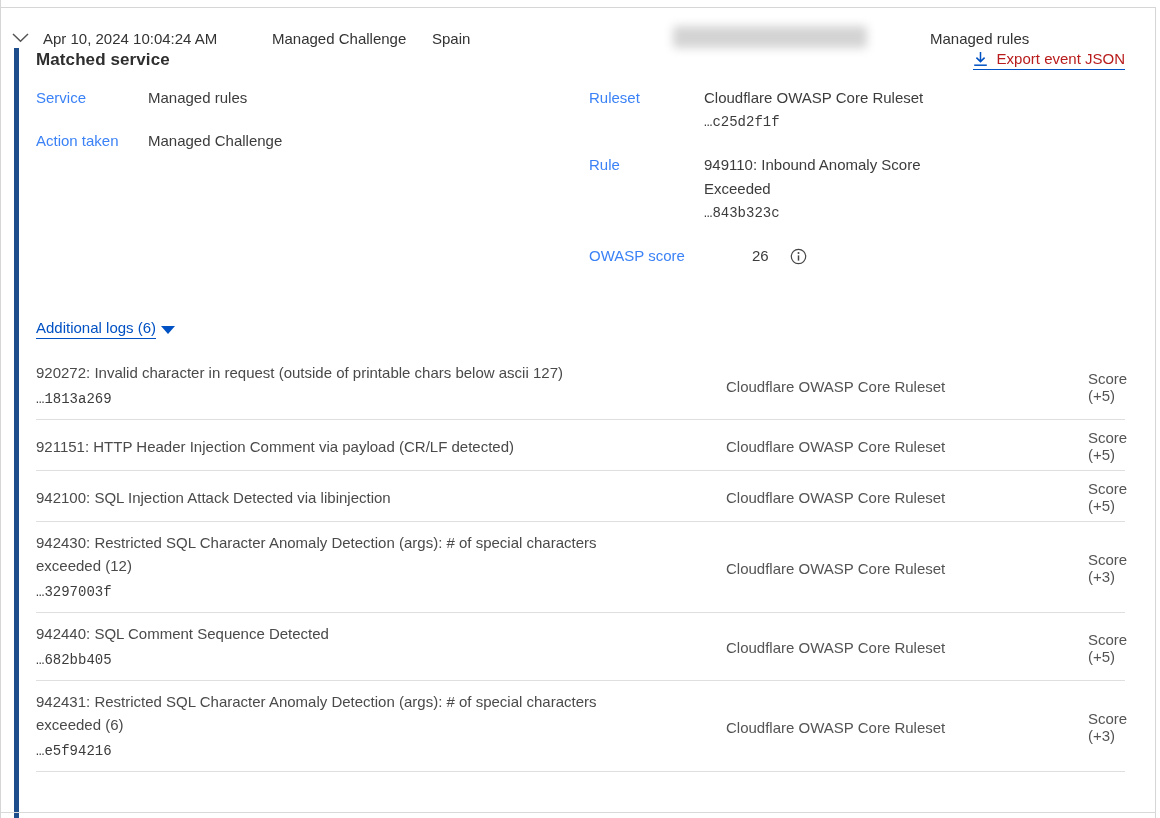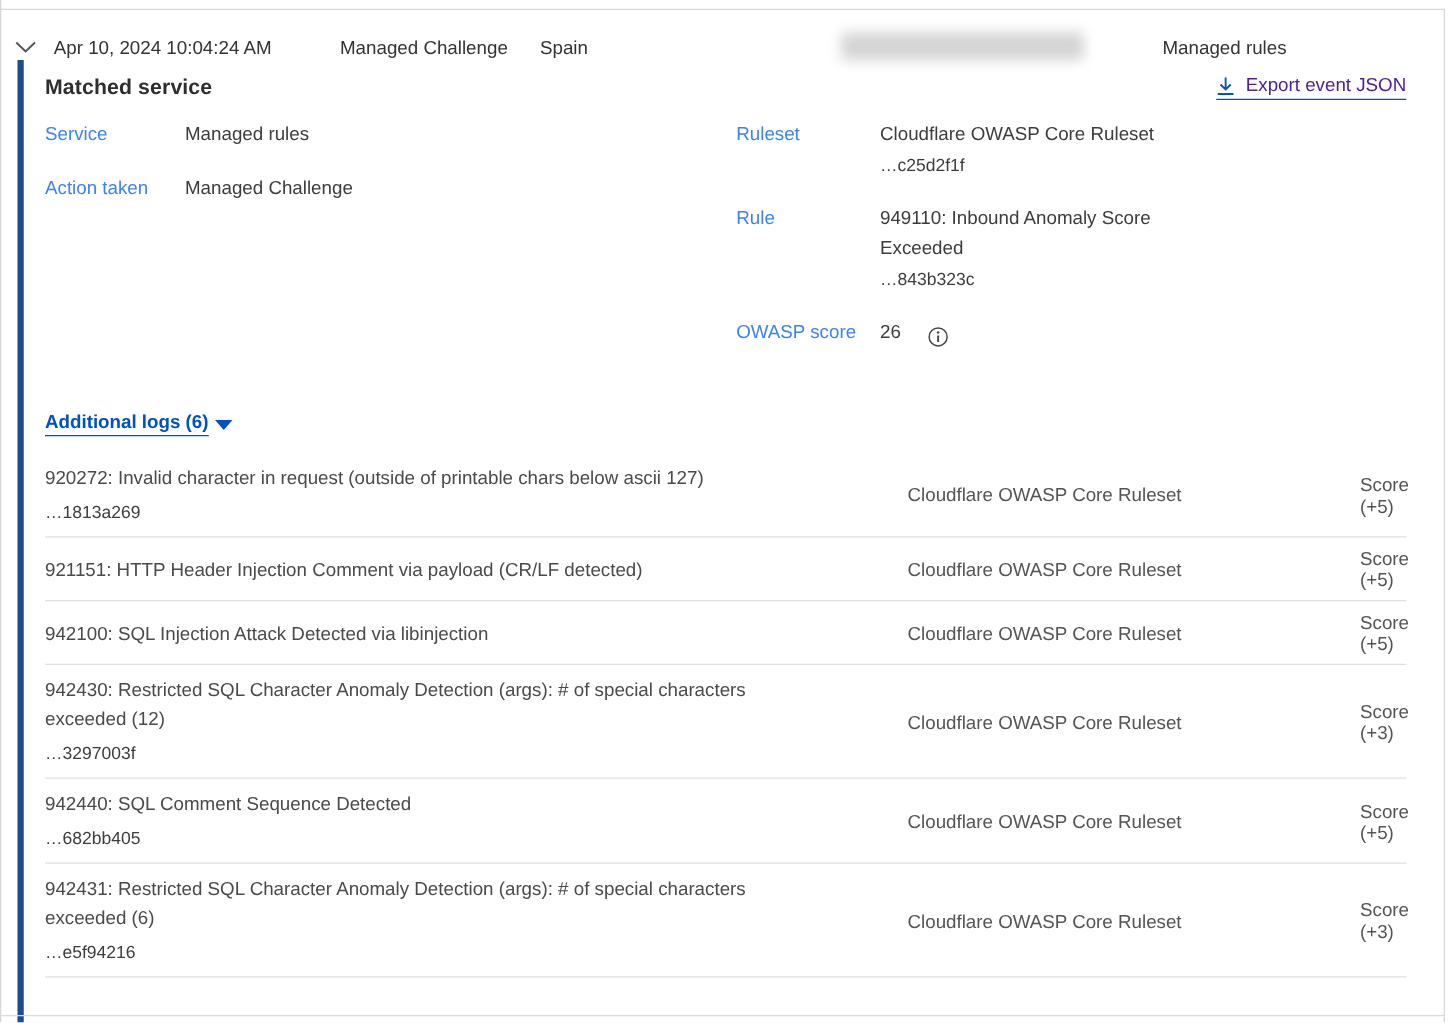--- a/index.html
+++ b/index.html
@@ -27,43 +27,43 @@
     left:672px; top:6px; width:194px; height:22px;
     background:#b9b9b9; border-radius:3px;
     filter:blur(5px); opacity:.62;
   }
   .ev-service   { left:929px; }
 
   
   .accent-bar { position:absolute; left:14px; top:48px; width:5px; height:770px; background:#1e4d8c; }
   .detail { position:absolute; left:1px; top:48px; width:1154px; padding:0 30px 0 35px; }
 
-  .detail-header { display:flex; justify-content:space-between; align-items:center; margin-top:10px; height:24px; }
+  .detail-header { display:flex; justify-content:space-between; align-items:center; margin-top:0; height:24px; }
   .detail-title { font-size:17px; font-weight:700; color:#2e2e2e; letter-spacing:.1px; }
   .export-link {
     display:flex; align-items:center; gap:9px;
-    color:#4c1d95; font-size:15px; cursor:pointer;
+    color:#b91c1c; font-size:15px; cursor:pointer;
     border-bottom:1px solid #0051c3; padding-bottom:2px;
     text-decoration:none;
   }
 
   .fields { display:flex; margin-top:14px; font-size:15px; }
   .col-left  { width:553px; flex:none; }
   .col-right { flex:1; }
   .field { display:flex; margin-bottom:19px; line-height:24px; }
   .field-label { width:112px; flex:none; color:#3b82f6; }
   .col-right .field-label { width:115px; }
   .field-value { color:#3c3c3c; }
   .col-right .field-value { max-width:242px; }
-  .mono { font-family:Liberation Sans, sans-serif; font-size:14px; color:#3c3c3c; }
-  .owasp-value { display:flex; align-items:flex-end; gap:21px; }
+  .mono { font-family:Liberation Mono, monospace; font-size:14px; color:#3c3c3c; }
+  .owasp-value { display:flex; align-items:center; gap:21px;margin-left:48px; }
 
   .logs-toggle {
     display:inline-flex; align-items:center;
-    margin-top:32px; font-size:15px; color:#0051c3; cursor:pointer; text-decoration:none;font-weight:bold;
+    margin-top:32px; font-size:15px; color:#0051c3; cursor:pointer; text-decoration:none;
   }
   .logs-toggle-label { border-bottom:1px solid #0051c3; padding-bottom:2px; }
   .tri-down {
     width:0; height:0; margin-left:5px; margin-top:2px;
     border-left:7px solid transparent; border-right:7px solid transparent;
     border-top:8px solid #0051c3;
   }
 
   .log-rows { margin-top:13px; }
   .log-row {

